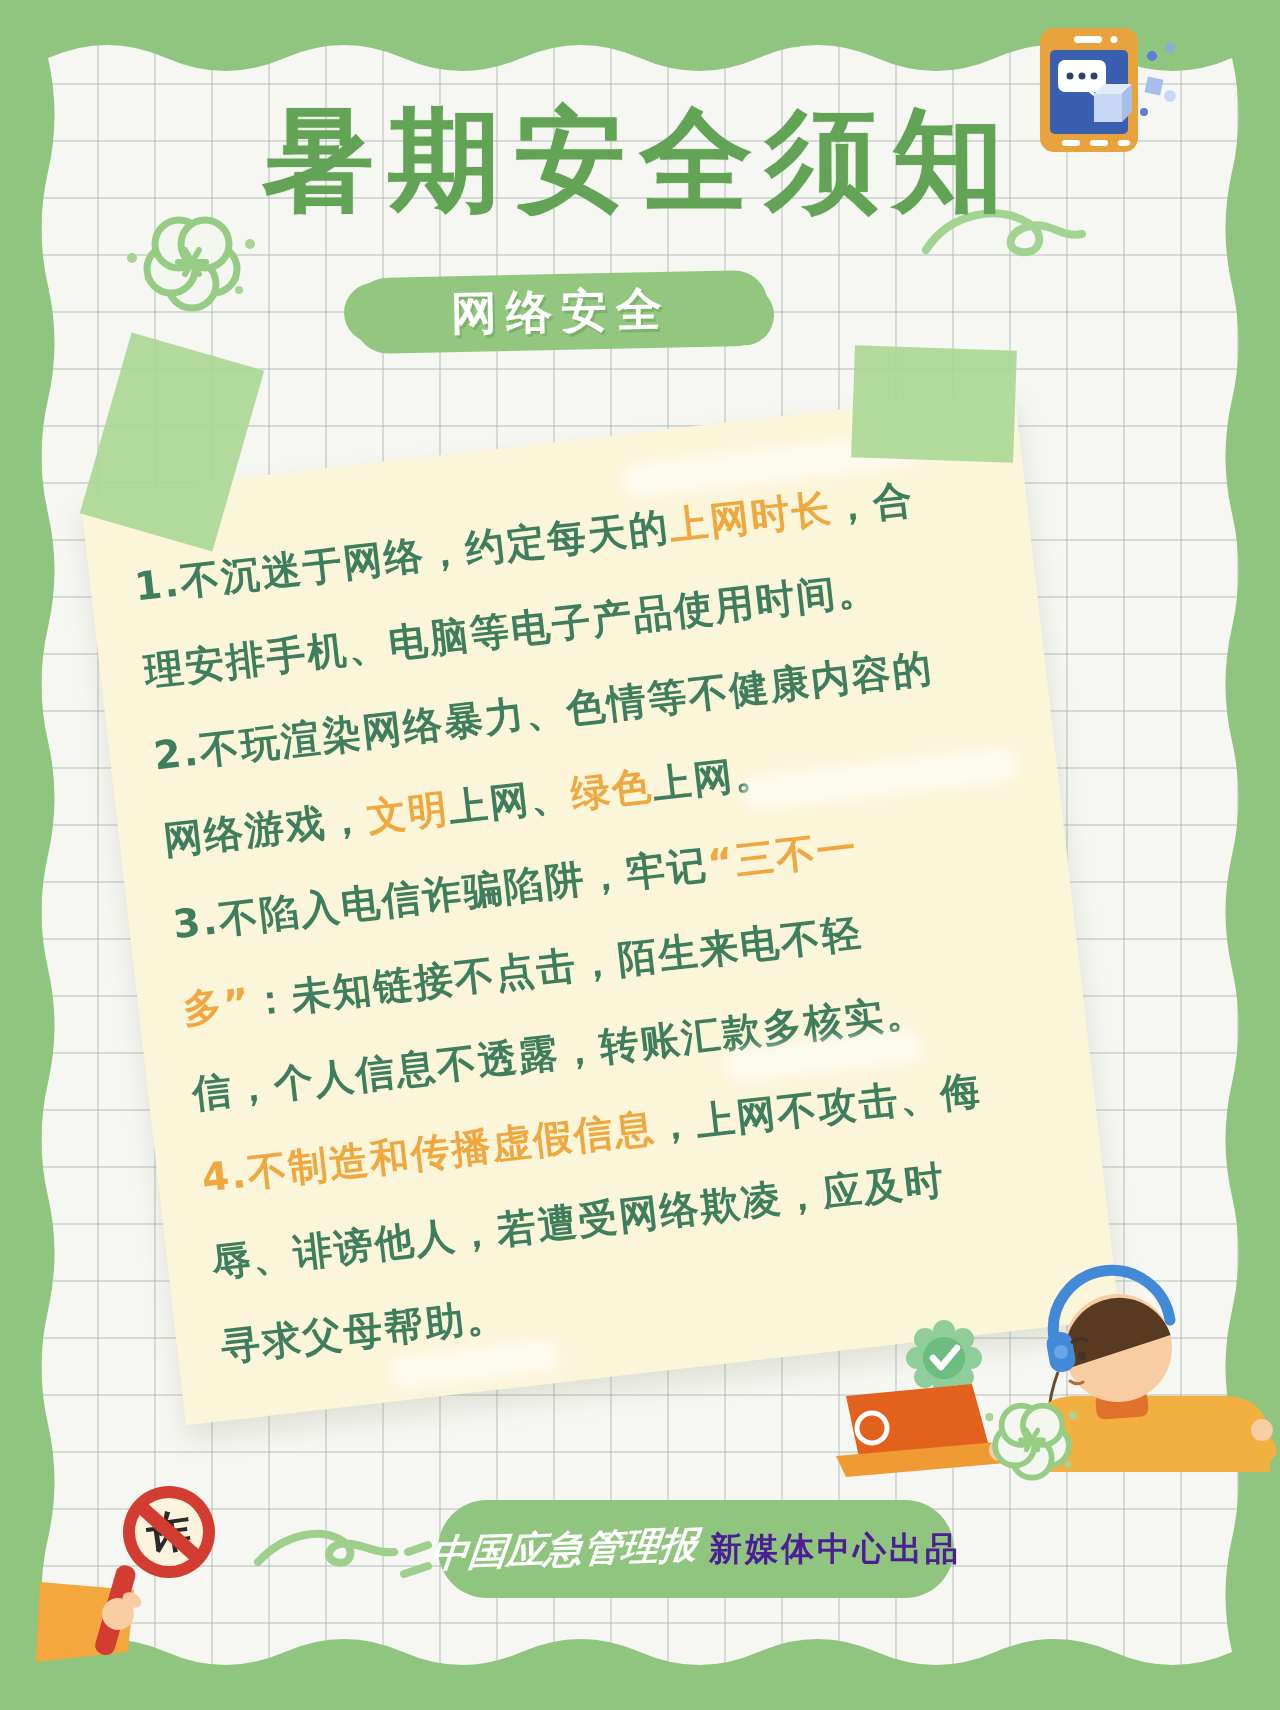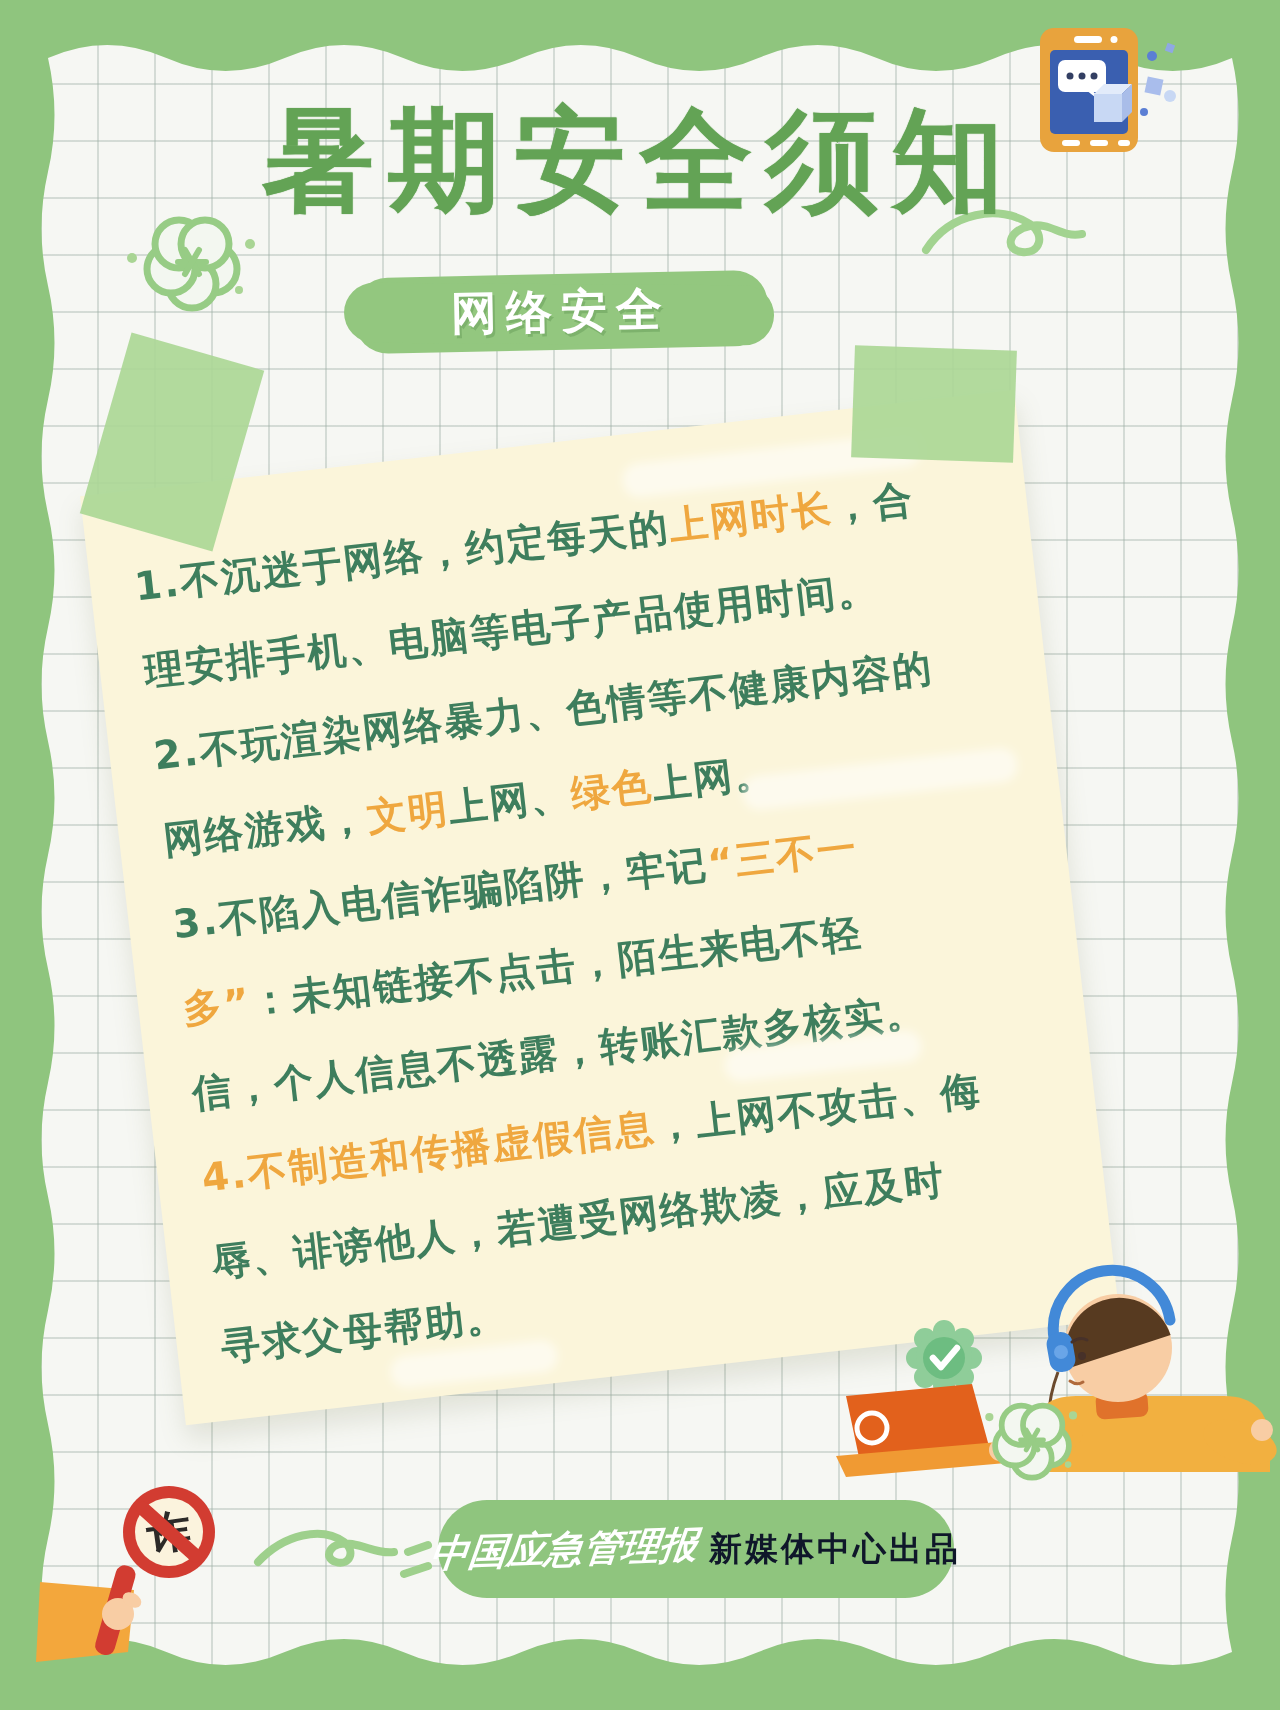--- a/index.html
+++ b/index.html
@@ -51,21 +51,21 @@
   
   .tape{position:absolute;background:#abd796;opacity:.92;z-index:30;}
   .tape-left{left:103px;top:348px;width:138px;height:188px;transform:rotate(16deg);}
   .tape-right{left:853px;top:348px;width:162px;height:112px;transform:rotate(2deg);}
 
   
   .banner{position:absolute;left:438px;top:1500px;width:516px;height:98px;z-index:40;
     background:#8fc57e;border-radius:49px;display:flex;align-items:center;justify-content:center;gap:12px;}
   .banner-logo{color:#fff;font-family:"DejaVu Serif","Liberation Serif",serif;
     font-style:italic;font-weight:900;font-size:38px;transform:skewX(-8deg) rotate(-2deg);white-space:nowrap;}
-  .banner-credit{color:#0f172a;font-weight:900;font-size:33px;letter-spacing:3px;white-space:nowrap;}
+  .banner-credit{color:#4c1d95;font-weight:900;font-size:33px;letter-spacing:3px;white-space:nowrap;}
 
   .frame-svg{position:absolute;left:0;top:0;z-index:50;pointer-events:none;}
   .deco-over{position:absolute;left:0;top:0;z-index:60;pointer-events:none;}
 </style>
 </head>
 <body>
 
 <div class="page">
 
   <div class="grid-panel"></div>

